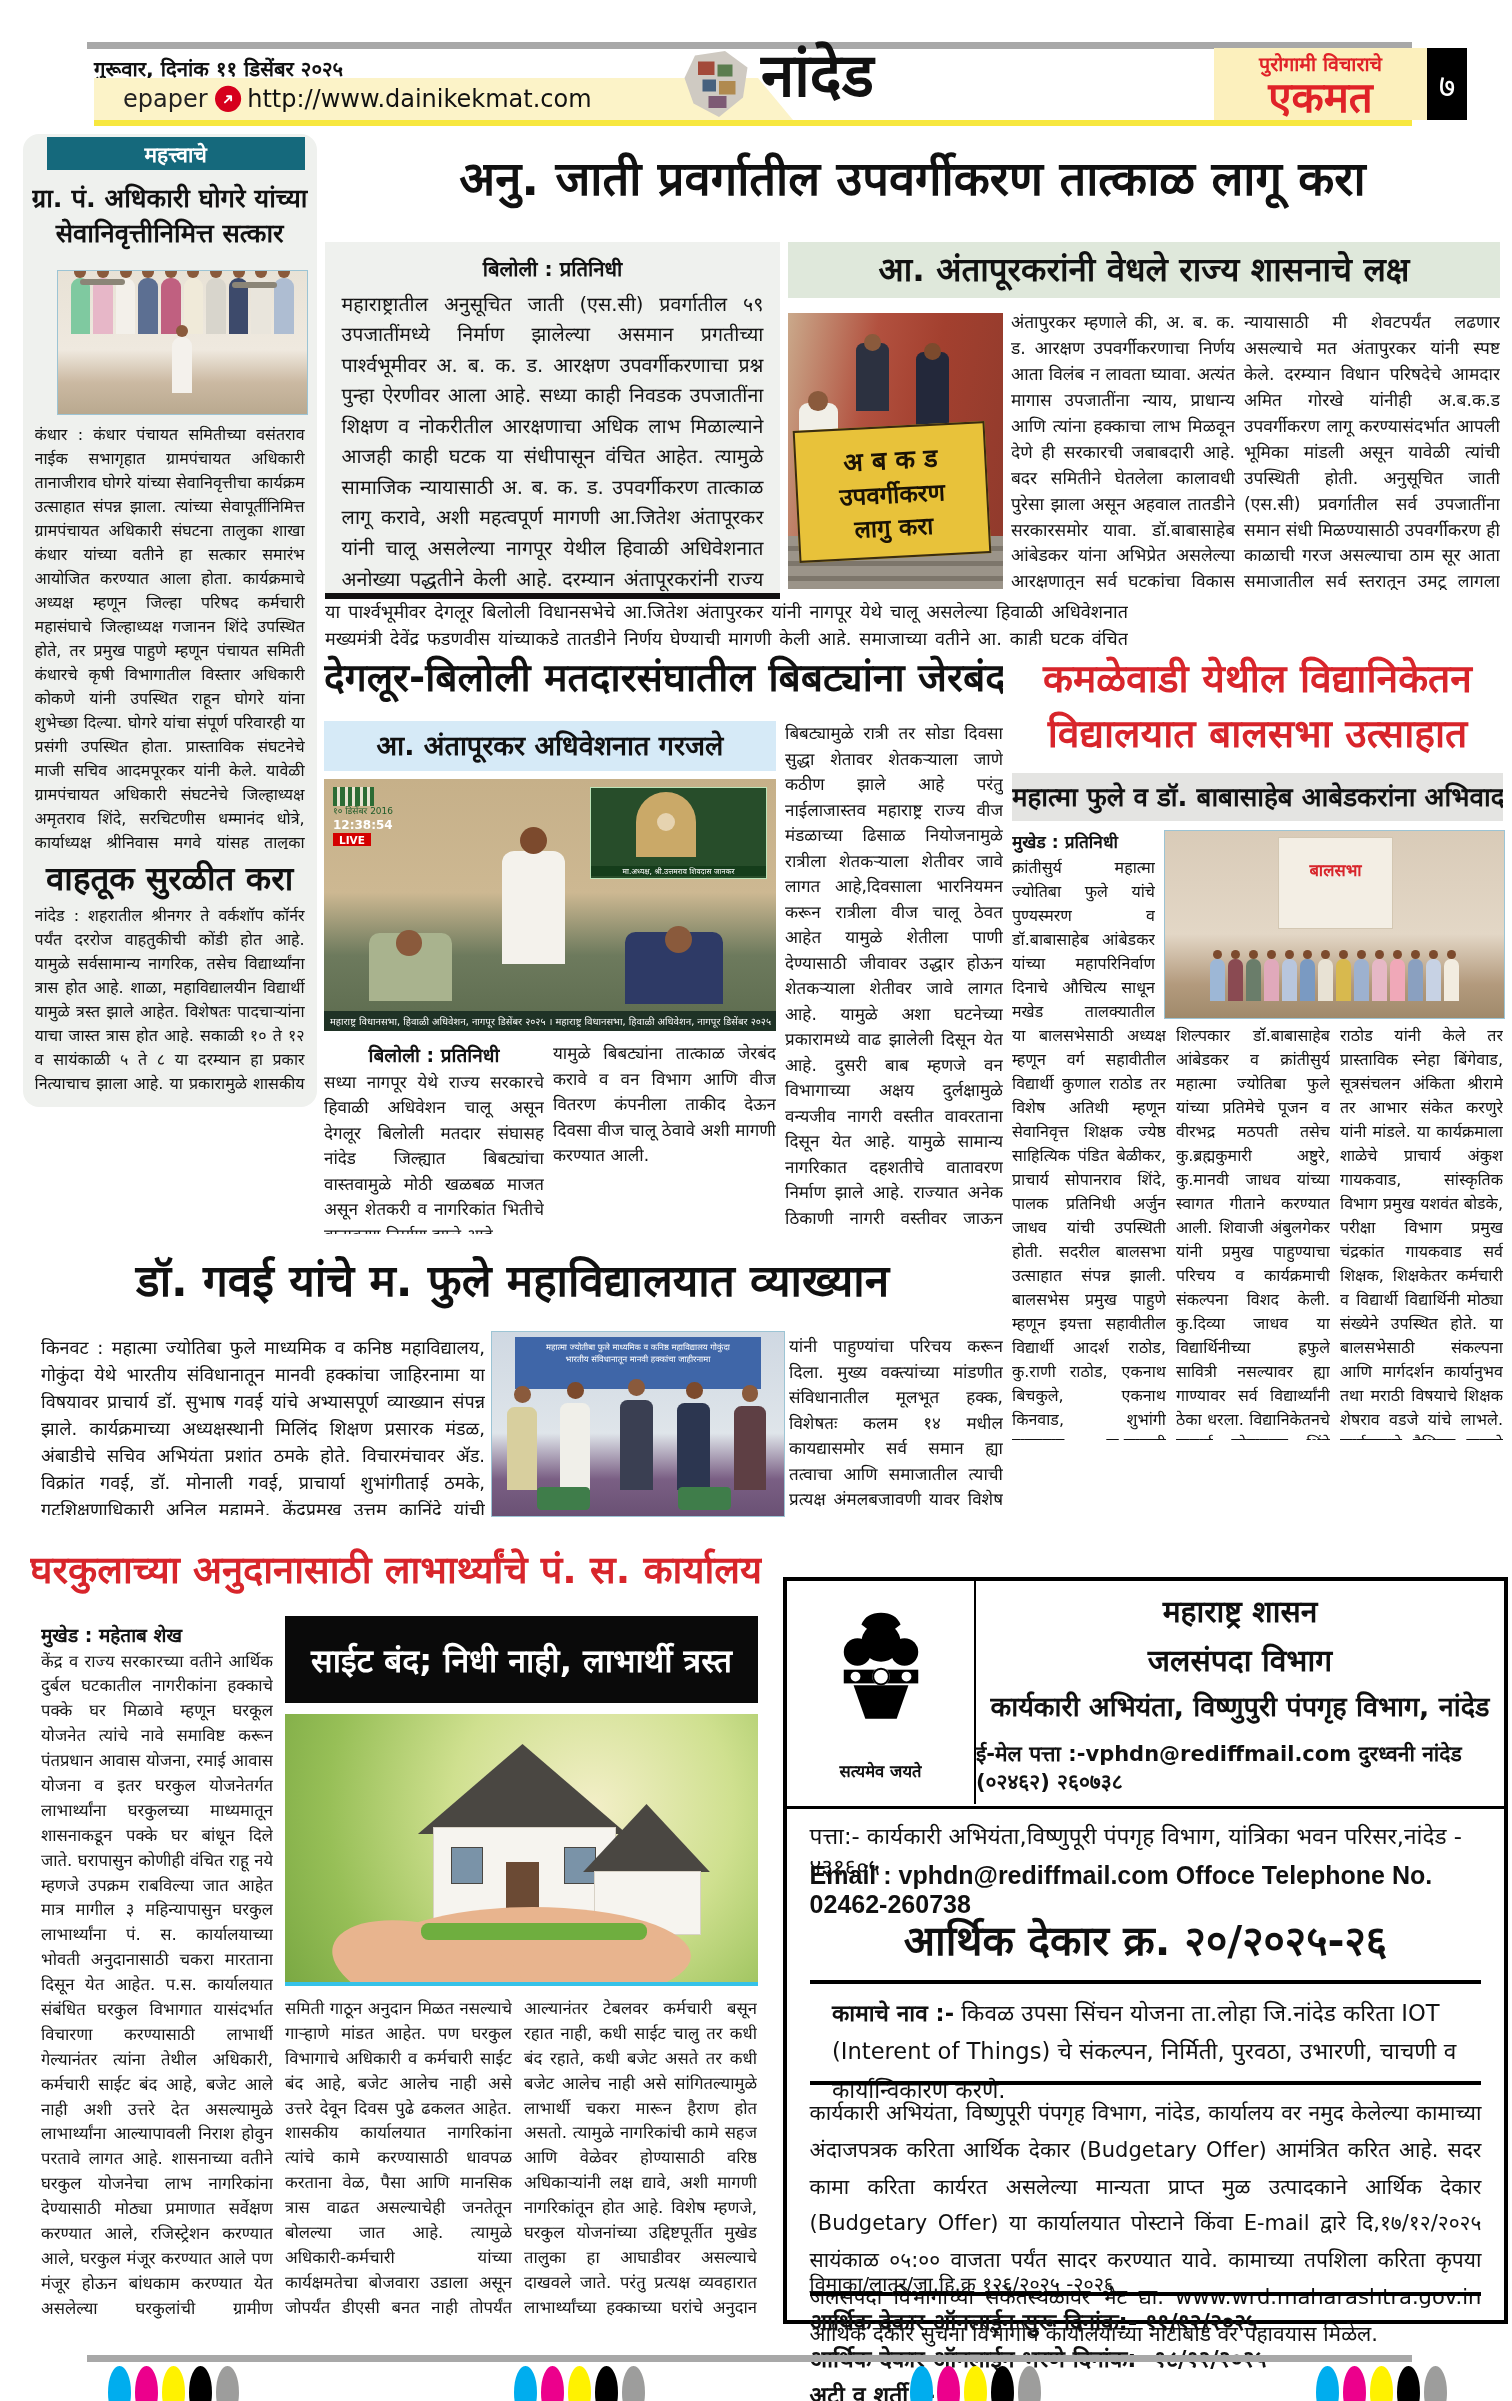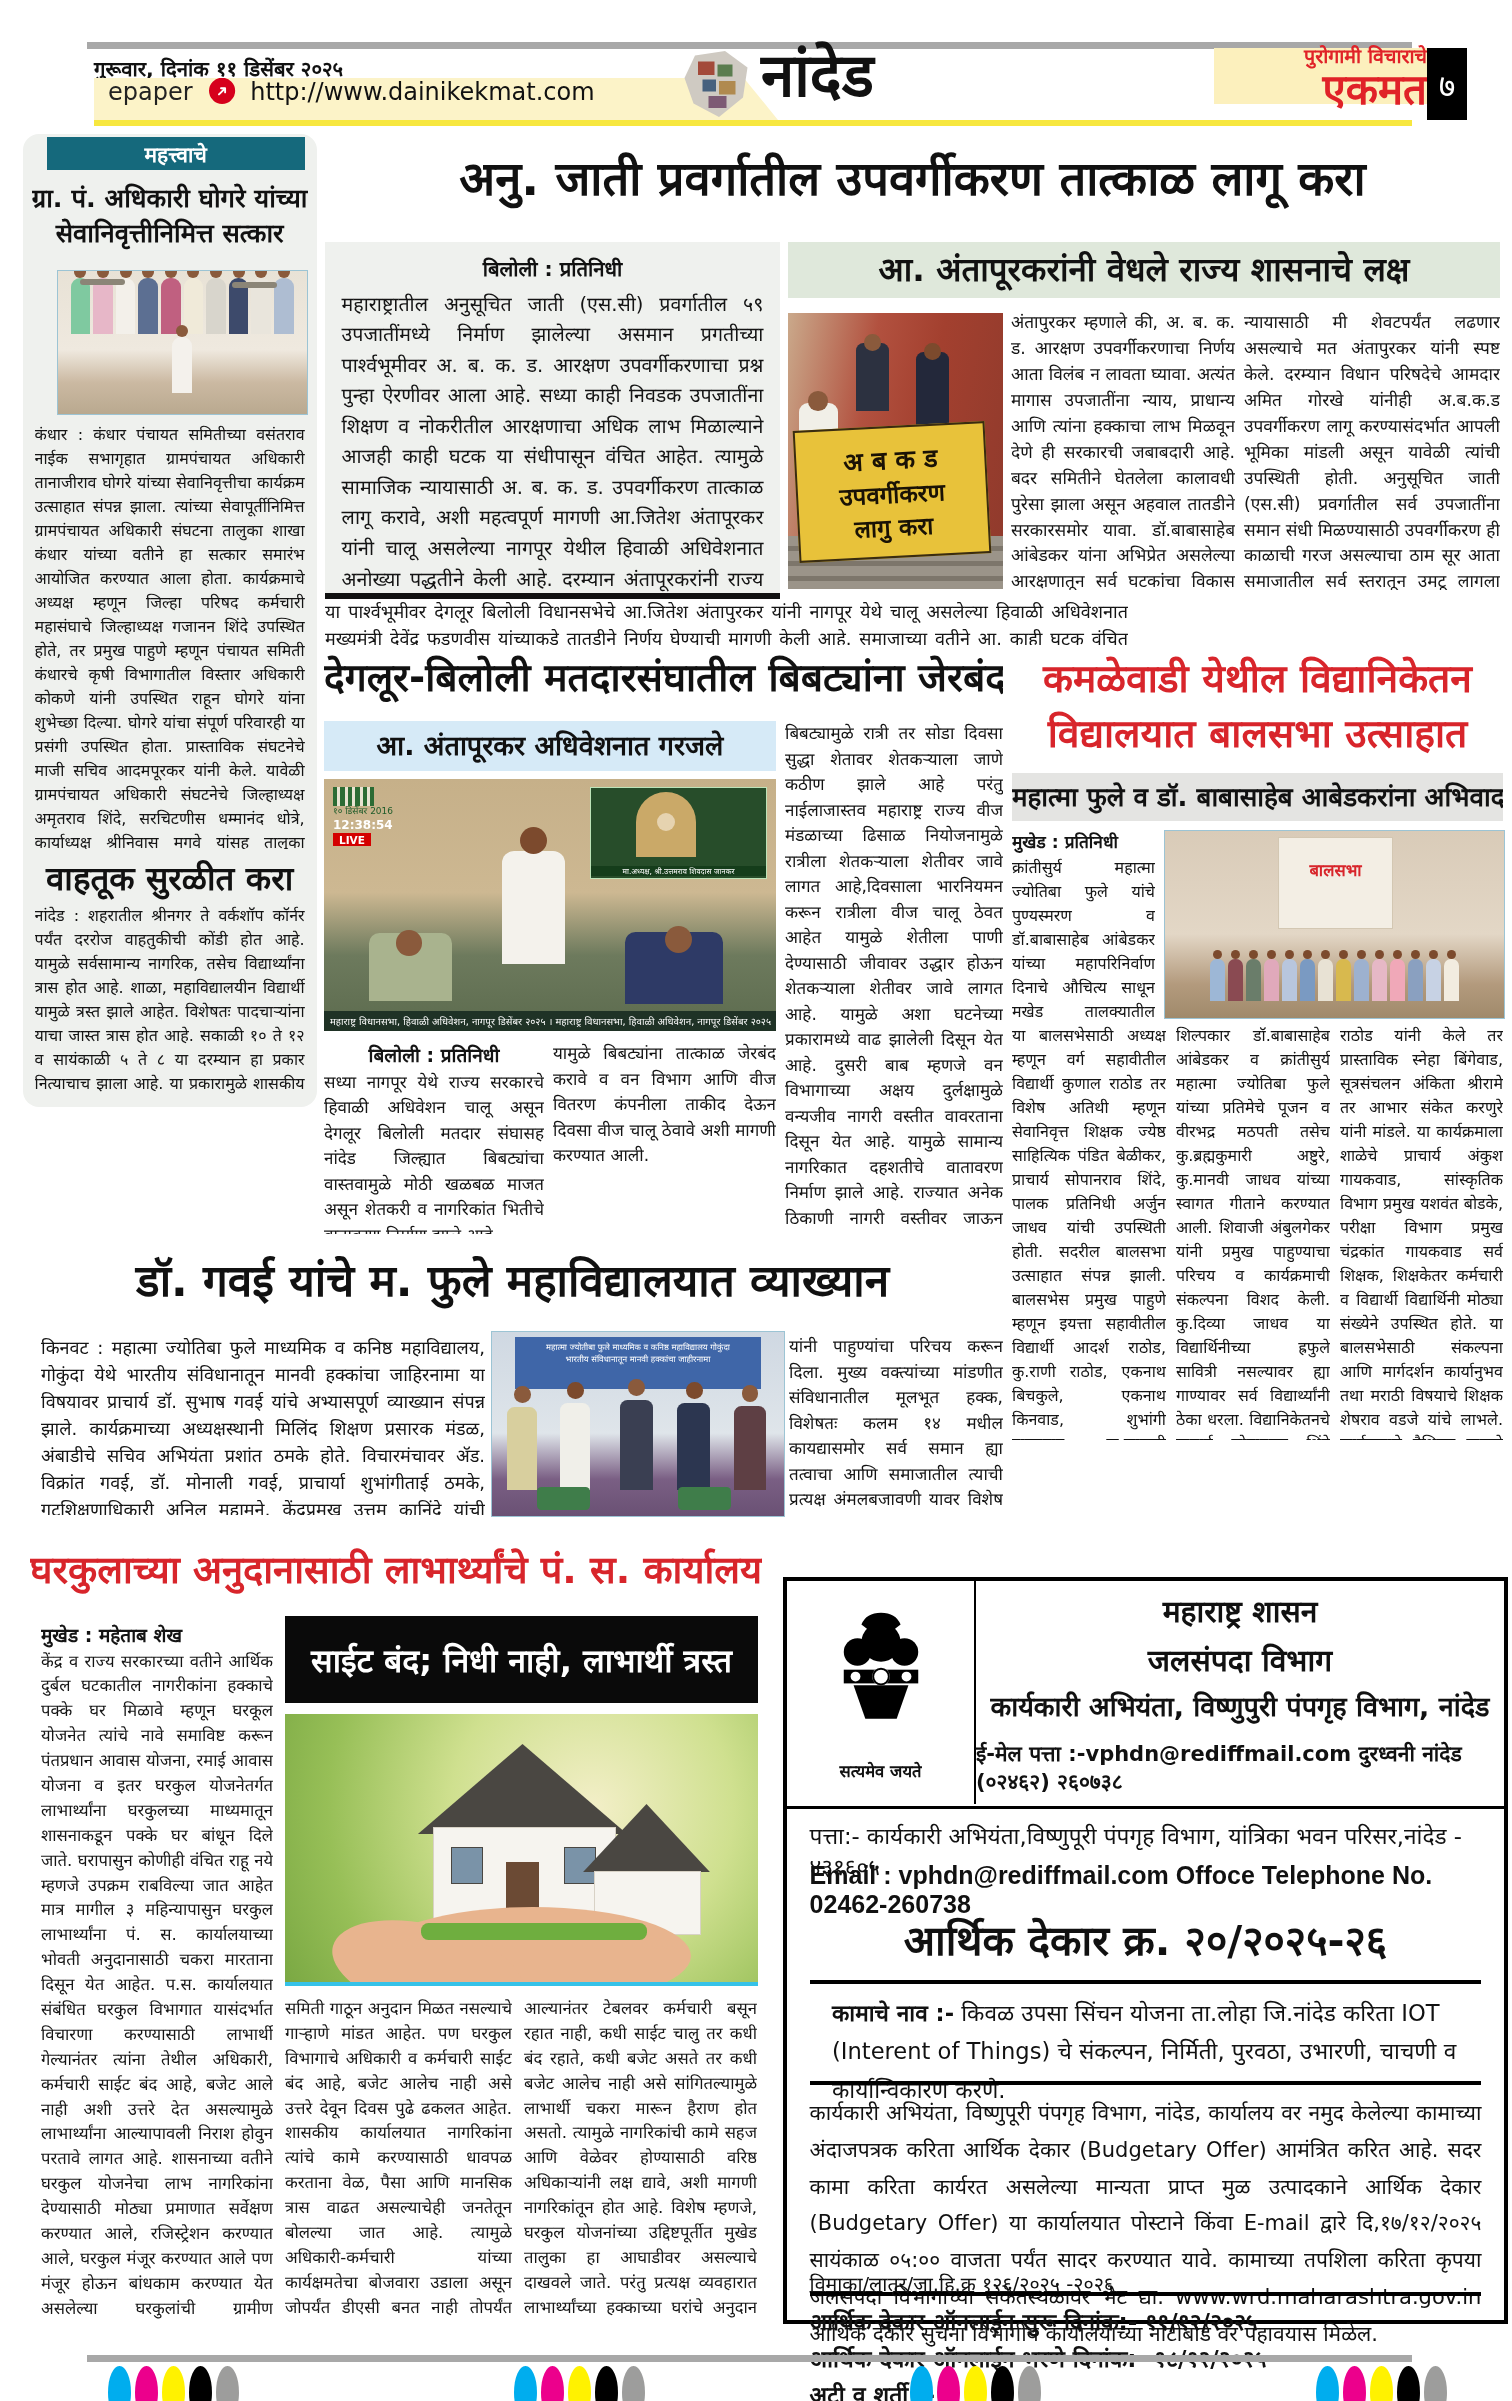--- a/index.html
+++ b/index.html
@@ -6,21 +6,21 @@
   body{font-family:"DejaVu Sans",sans-serif;color:#111;}
   #page{position:relative;width:1512px;height:2401px;background:#fff;overflow:hidden;}
   .abs{position:absolute;}
   .just{text-align:justify;text-justify:inter-word;}
   .ctr{text-align:center;}
   .bold{font-weight:bold;}
   .clip{overflow:hidden;}
   .rule{background:#a8a8a8;}
   .body-txt{line-height:1.5;color:#141414;}
   
-  .yellow-band{background:#fcf3c8;clip-path:polygon(0 0,95% 0,100% 100%,0 100%);display:flex;gap:16px;padding-left:14px;}
+  .yellow-band{background:#fcf3c8;clip-path:polygon(0 0,95% 0,100% 100%,0 100%);display:flex;align-items:center;gap:7px;padding-left:29px;}
   .epaper-ic{display:inline-flex;width:25.6px;height:25.6px;border-radius:50%;background:#d6001c;color:#fff;align-items:center;justify-content:center;font-size:15px;transform:rotate(-45deg);}
   .brandbox{background:#fcf0bd;display:flex;flex-direction:column;align-items:center;justify-content:center;}
   .pagebox{background:#000;color:#fff;display:flex;align-items:center;justify-content:center;}
   
   .graybox{background:#eff1ee;}
   .tealbar{background:#15697c;color:#fff;display:flex;align-items:center;justify-content:center;}
   
   .photo{overflow:hidden;position:absolute;}
   .ph-hall{background:linear-gradient(180deg,#e8e2d6 0%,#efe9df 55%,#cbb9a2 78%,#b9a98f 100%);}
   .person{display:inline-block;width:19.6px;height:56px;border-radius:9px 9px 0 0;position:relative;margin:0 1.5px;}
@@ -67,21 +67,21 @@
   <div class="abs" style="left:94px;top:120px;width:1318px;height:6px;background:#f7e73f;"></div>
   <svg class="abs" style="left:680px;top:48px;" width="72" height="72" viewBox="0 0 96 96">
     <path d="M20 10 L60 4 L90 26 L84 66 L52 92 L18 74 L6 40 Z" fill="#cfcac2"></path>
     <rect x="24" y="18" width="22" height="18" fill="#a34a3a"></rect>
       <rect x="50" y="22" width="20" height="16" fill="#5b7d4f"></rect>
     <rect x="30" y="42" width="18" height="16" fill="#46617e"></rect>
       <rect x="52" y="44" width="22" height="18" fill="#b08a4f"></rect>
     <rect x="38" y="64" width="24" height="16" fill="#7d5a74"></rect>
   </svg>
   <div class="abs bold" style="left:761px;top:45px;font-size:60px;line-height:1;">नांदेड</div>
-  <div class="abs brandbox" style="left:1214px;top:48px;width:213px;height:56px;align-items:flex-end;">
+  <div class="abs brandbox" style="left:1214px;top:48px;width:213px;height:72px;">
     <div class="bold" style="font-size:19.6px;color:#e02228;">पुरोगामी विचाराचे</div>
     <div class="bold" style="font-size:42px;color:#e02228;line-height:1;">एकमत</div>
   </div>
   <div class="abs pagebox" style="left:1427px;top:48px;width:40px;height:72px;font-size:32px;">७</div>
 
   <div class="abs graybox" style="left:22.6px;top:134px;width:294px;height:973px;border-radius:16px;">
     <div class="tealbar abs bold" style="left:24px;top:3px;width:258px;height:33px;font-size:21px;">महत्त्वाचे</div>
     <div class="abs bold ctr clip" style="left:9px;top:47px;width:276px;height:80px;font-size:25.6px;line-height:1.35;">ग्रा. पं. अधिकारी घोगरे यांच्या सेवानिवृत्तीनिमित्त सत्कार</div>
     <div class="photo ph-hall" style="left:34px;top:136px;width:249px;height:143px;border:0.8px solid #9cc4d4;">
       <div style="position:absolute;bottom:18px;left:6px;right:6px;text-align:center;">

